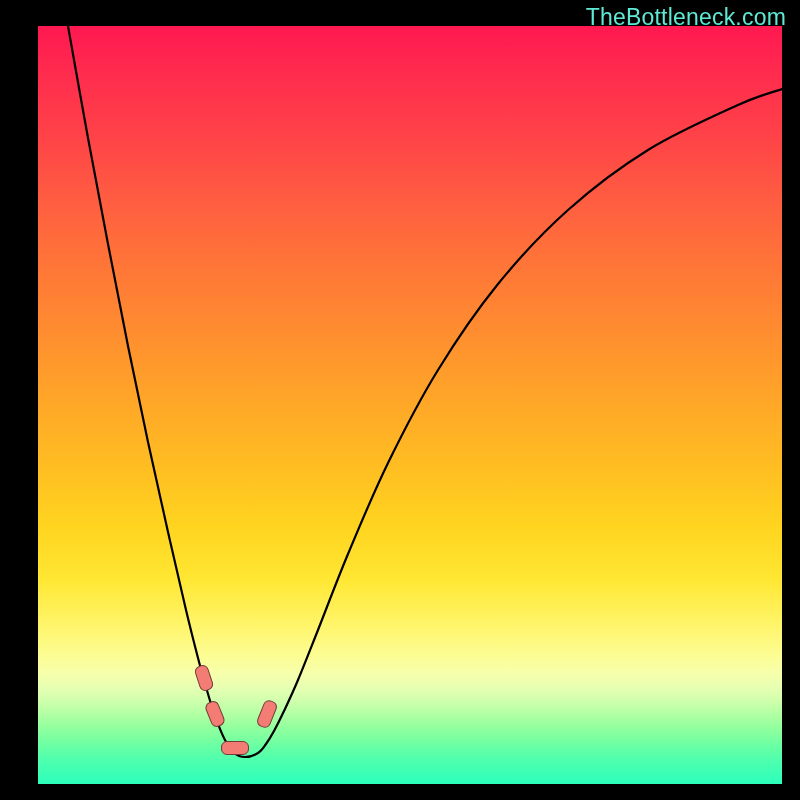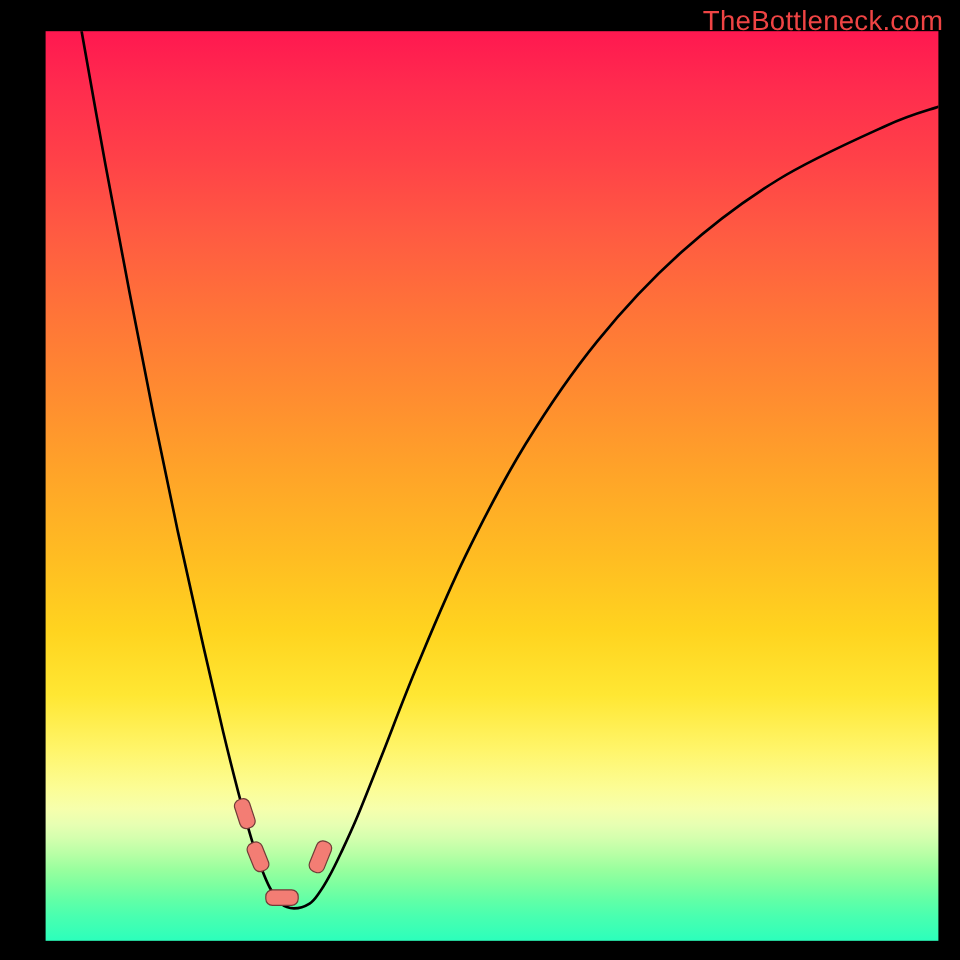--- a/index.html
+++ b/index.html
@@ -41,21 +41,21 @@
       #2bffbc 100%
     );
   }
   .watermark {
     position: absolute;
     top: 4px;
     right: 14px;
     font-family: Arial, Helvetica, sans-serif;
     font-size: 23px;
     font-weight: 400;
-    color: #ef4444;
+    color: #5eead4;
     letter-spacing: 0.2px;
     z-index: 20;
   }
   svg.curve {
     position: absolute;
     left: 0;
     top: 0;
     width: 744px;
     height: 758px;
     z-index: 5;

